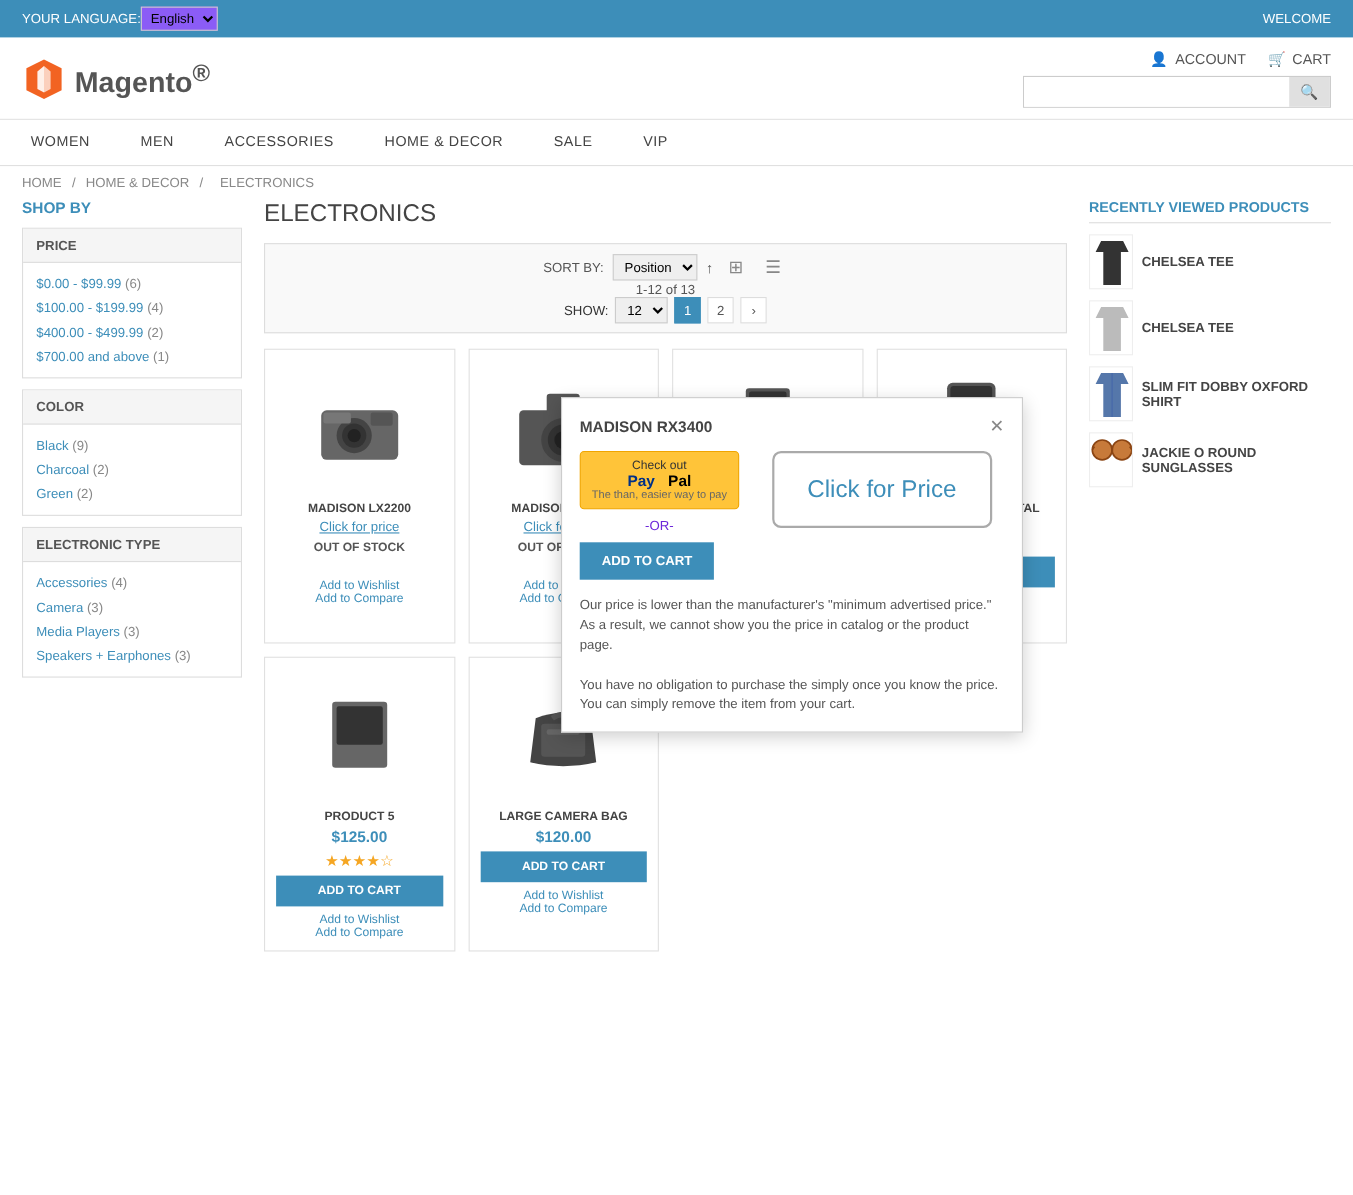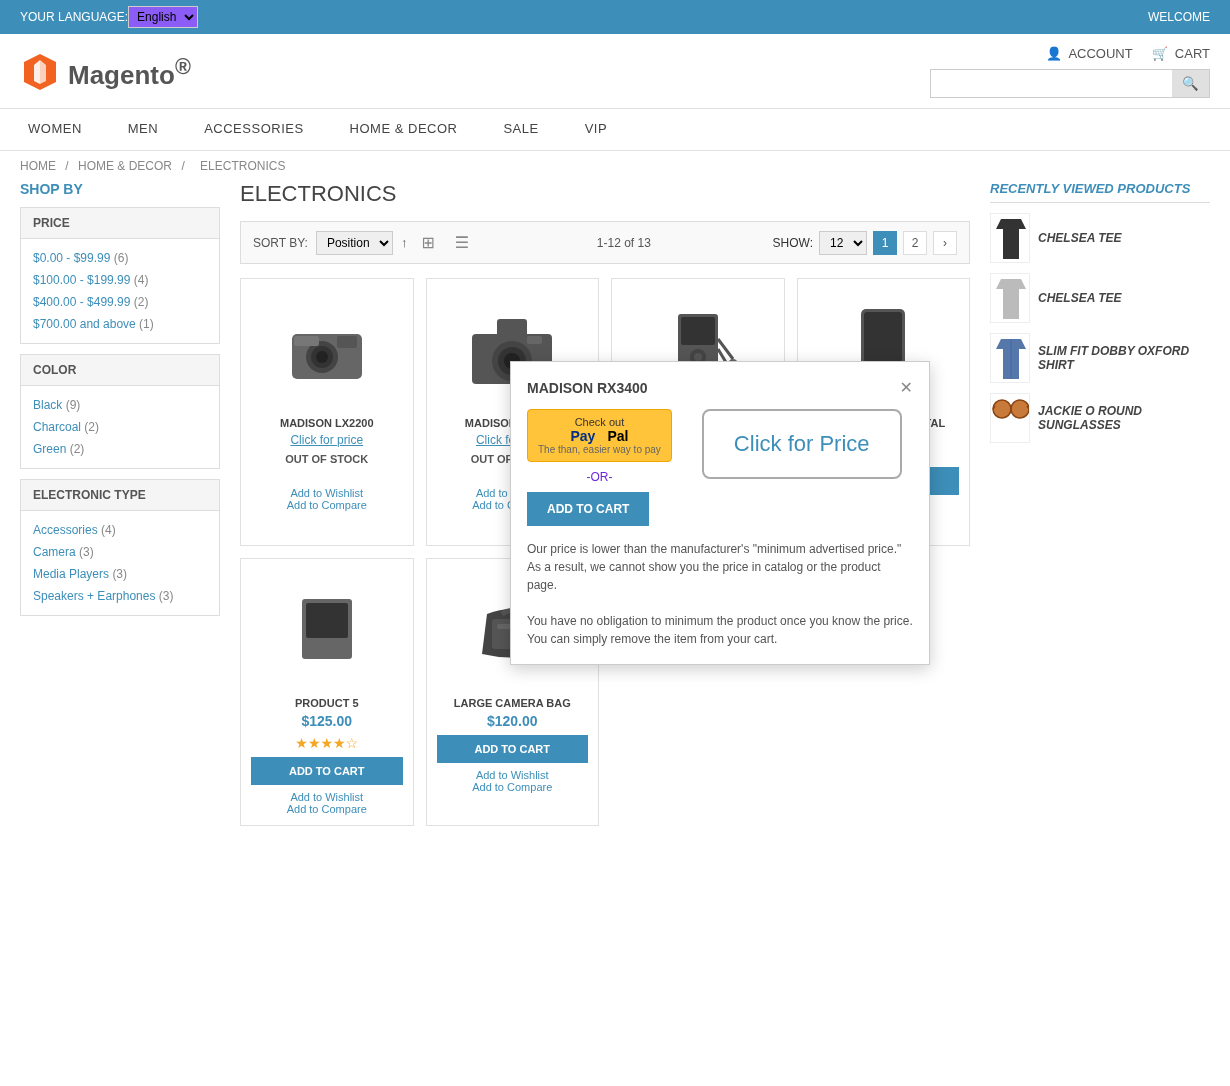--- a/index.html
+++ b/index.html
@@ -163,20 +163,21 @@
 
     
     .toolbar {
       display: flex;
       align-items: center;
       justify-content: space-between;
       border: 1px solid #ddd;
       padding: 8px 12px;
       background: #f9f9f9;
       margin-bottom: 14px;
+      flex-direction: column;
     }
     .toolbar-left {
       display: flex;
       align-items: center;
       gap: 8px;
       font-size: 12px;
     }
     .toolbar-left label { color: #555; }
     .toolbar-left select {
       border: 1px solid #ccc;
@@ -299,21 +300,20 @@
       color: #555;
       margin-bottom: 22px;
       text-transform: uppercase;
       text-align: center;
     }
 
     
     .right-sidebar {
       width: 220px;
       flex-shrink: 0;
-      font-style: italic;
     }
     .sidebar-section-title {
       font-size: 13px;
       font-weight: bold;
       color: #3d8eb9;
       text-transform: uppercase;
       margin-bottom: 10px;
       border-bottom: 1px solid #ddd;
       padding-bottom: 6px;
     }
@@ -681,21 +681,21 @@
           <div class="or-text">-OR-</div>
           <button class="popup-cart-btn">ADD TO CART</button>
         </div>
         <div class="click-for-price-box">
           <span class="click-for-price-text">Click for Price</span>
         </div>
       </div>
       <div class="popup-info">
         <p>Our price is lower than the manufacturer's "minimum advertised price." As a result, we cannot show you the price in catalog or the product page.</p>
         <br>
-        <p>You have no obligation to minimum the product once you know the price. You can simply remove the item from your cart.</p>
+        <p>You have no obligation to purchase the simply once you know the price. You can simply remove the item from your cart.</p>
       </div>
     </div>
 
   </div>
 
   <div class="right-sidebar">
     <div class="sidebar-section-title">RECENTLY VIEWED PRODUCTS</div>
 
     <div class="recent-item">
       <div class="recent-thumb">

